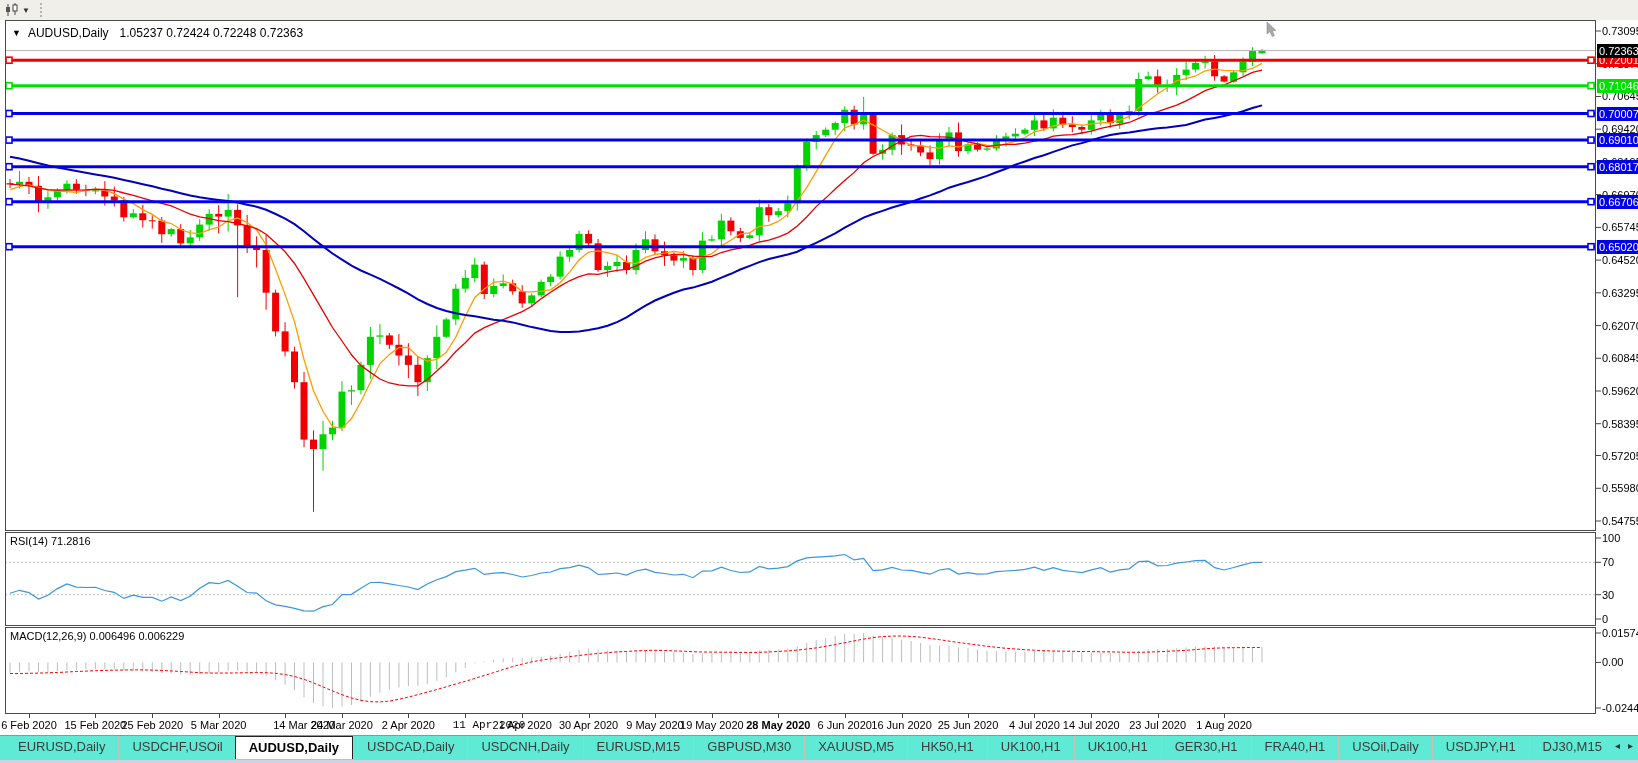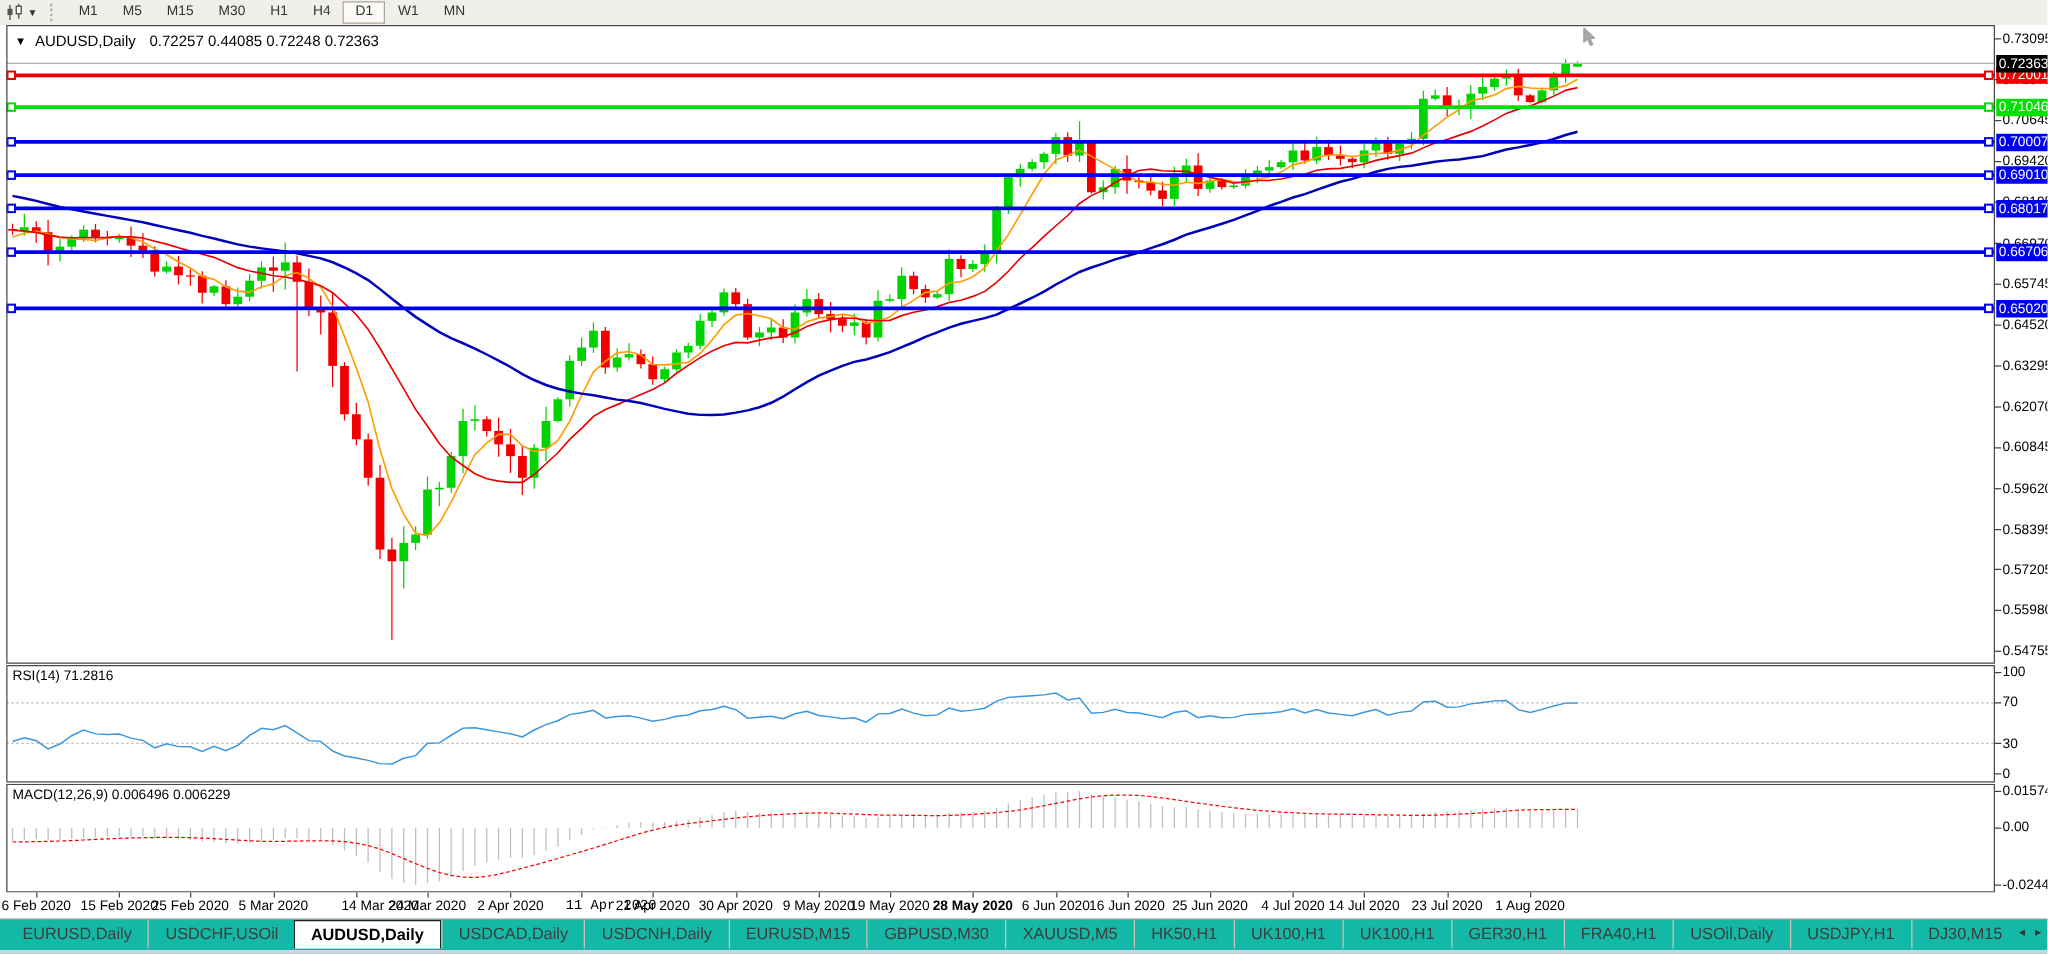--- a/index.html
+++ b/index.html
@@ -29,21 +29,21 @@
   #axis-layer{position:absolute;left:0;top:0;width:1638px;height:763px;pointer-events:none;z-index:6;}
   .tick-label{position:absolute;left:1602px;font-size:11px;color:#000;white-space:nowrap;}
   .axis-box{position:absolute;left:1597px;width:41px;height:14px;line-height:14px;
     font-size:11px;color:#fff;padding-left:2px;white-space:nowrap;pointer-events:auto;}
   
   #date-axis{position:absolute;left:0;top:714px;width:1638px;height:21px;background:#fff;}
   .date-tick{position:absolute;top:0;width:1px;height:4px;background:#444;}
   .date-label{position:absolute;top:5px;font-size:11px;color:#000;transform:translateX(-50%);white-space:nowrap;}
   
   #tab-bar{position:absolute;left:0;top:735px;width:1638px;height:28px;
-    background:#14b8a6;border-top:1px solid #98948a;}
+    background:#5eead4;border-top:1px solid #98948a;}
   #tabs{display:flex;align-items:stretch;height:23px;padding-left:5px;overflow:hidden;margin-right:34px;}
   .tab{font-size:13px;color:#3d3d3d;line-height:22px;padding:0 13px;white-space:nowrap;
     border-left:1px solid #c6c2b8;cursor:default;}
   .tab:first-child{border-left:none;}
   .tab.active{background:#fff;border:1px solid #222;border-bottom:none;
     font-weight:bold;color:#000;margin-left:-1px;}
   #tab-bar .strip{position:absolute;left:0;right:0;bottom:0;height:4px;background:#cbd5e2;}
   .tab-scroll{position:absolute;top:4px;font-size:10px;color:#333;cursor:default;}
   
   #mouse-cursor{position:absolute;left:1266px;top:22px;z-index:9;}
@@ -55,37 +55,26 @@
   <span class="tool-icon">
     <svg width="16" height="14" viewBox="0 0 16 14">
       <line x1="4" y1="1" x2="4" y2="13" stroke="#444" stroke-width="1"></line>
       <rect x="2" y="4" width="4" height="5" fill="#555"></rect>
       <line x1="11" y1="0" x2="11" y2="12" stroke="#444" stroke-width="1"></line>
       <rect x="9" y="2" width="4" height="6" fill="#fff" stroke="#444"></rect>
     </svg>
   </span>
   <span class="caret">▼</span>
   <span class="grip"></span>
-  <span id="tf-buttons" style="display: flex;">
-      <span class="tf-btn">M1</span>
-      <span class="tf-btn">M5</span>
-      <span class="tf-btn">M15</span>
-      <span class="tf-btn">M30</span>
-      <span class="tf-btn">H1</span>
-      <span class="tf-btn">H4</span>
-      <span class="tf-btn active">D1</span>
-      <span class="tf-btn">W1</span>
-      <span class="tf-btn">MN</span>
-    </span>
 </div>
 
 <div id="chart-title">
   <span class="tri">▼</span>
   <span>AUDUSD,Daily</span>
-  <span class="ohlc">0.72257 0.44085 0.72248 0.72363</span>
+  <span class="ohlc">1.05237 0.72424 0.72248 0.72363</span>
 </div>
 
 <svg id="main-svg" class="panel-svg" style="top:20px" width="1638" height="512">
     <rect x="0" y="0" width="1638" height="512" fill="#ffffff"></rect>
     <g>
       <line x1="10" y1="159.0" x2="10" y2="168.0" stroke="#f20000" stroke-width="1"></line>
       <rect x="6.5" y="163.2" width="7" height="1.3" fill="#f20000"></rect>
       <line x1="19.485" y1="150.9" x2="19.485" y2="168.4" stroke="#00d300" stroke-width="1"></line>
       <rect x="16.0" y="161.8" width="7" height="2.7" fill="#00d300"></rect>
       <line x1="28.97" y1="156.9" x2="28.97" y2="174.1" stroke="#f20000" stroke-width="1"></line>

